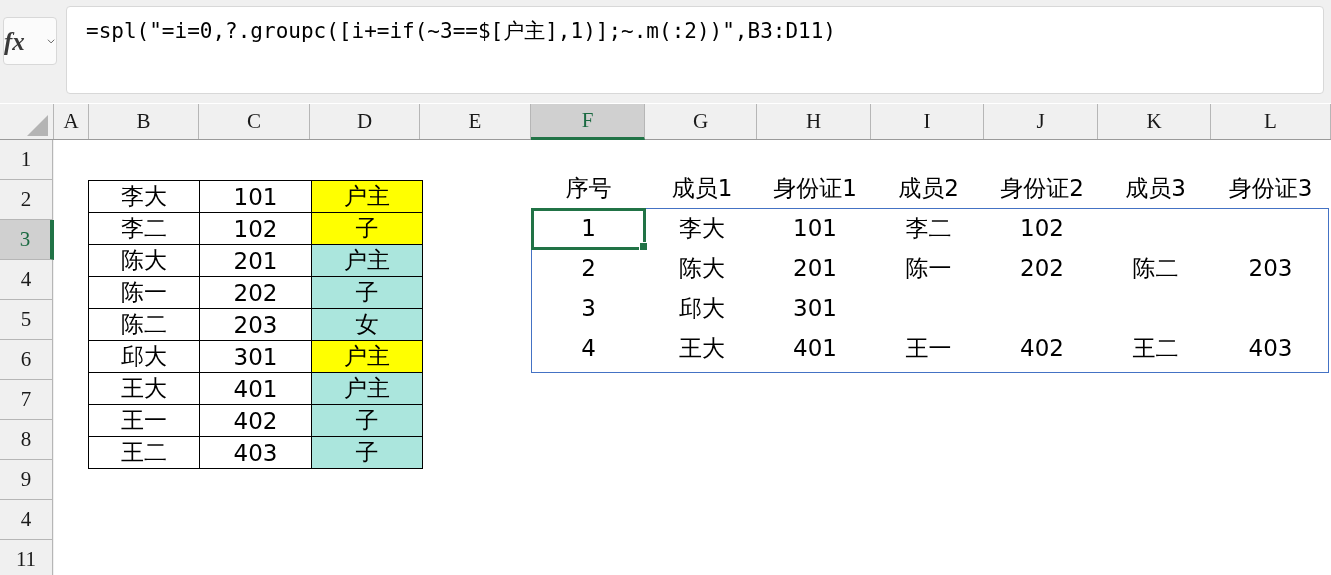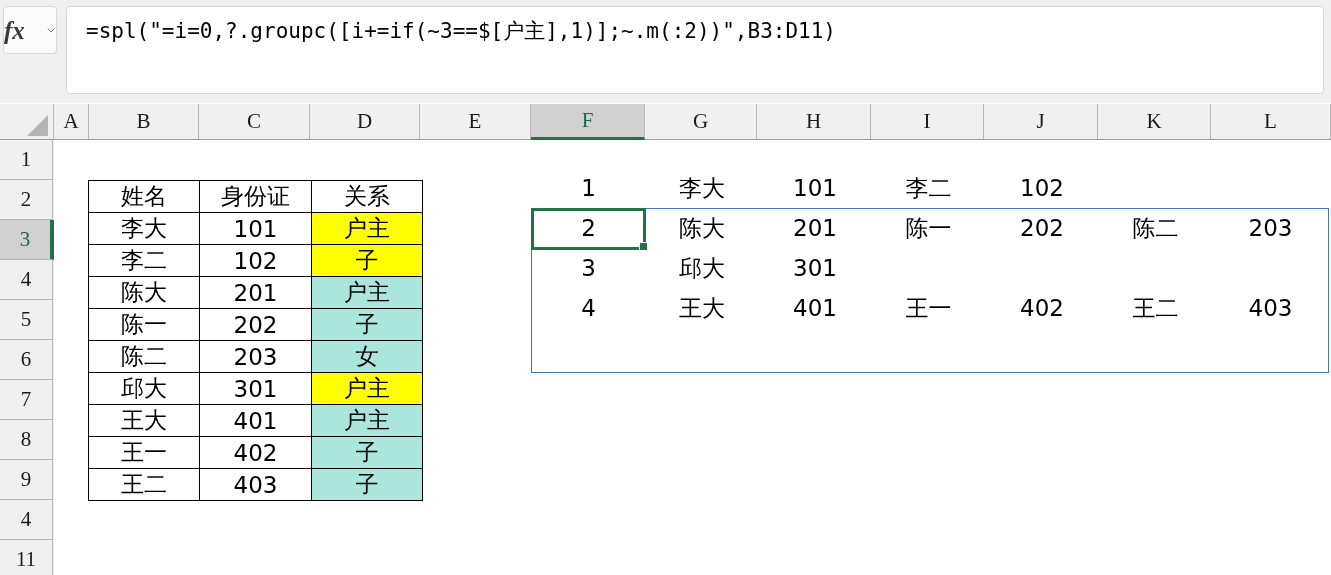--- a/index.html
+++ b/index.html
@@ -18,21 +18,21 @@
   
   #formula-bar {
     position: absolute;
     left: 0; top: 0;
     width: 1331px; height: 103px;
     background: #f0f0f0;
     box-sizing: border-box;
   }
   #fx-box {
     position: absolute;
-    left: 3px; top: 6px;
+    left: 3px; top: 17px;
     width: 52px; height: 46px;
     background: #fbfbfb;
     border: 1px solid #d8d8d8;
     border-radius: 4px;
     display: flex;
     align-items: center;
     justify-content: center;
     gap: 21px;
   }
   #fx-glyph {
@@ -263,25 +263,20 @@
   <div class="row-cell" style="top:280px; height:40px;">8</div>
   <div class="row-cell" style="top:320px; height:40px;">9</div>
   <div class="row-cell" style="top:360px; height:40px;">4</div>
   <div class="row-cell" style="top:400px; height:40px;">11</div>
 </div>
 
 <div id="grid">
 
   <table id="src-table" style="left:34px; top:40px;">
     <tbody>
-        <tr>
-      <td class="c-name">姓名</td>
-      <td class="c-id">身份证</td>
-      <td class="c-rel">关系</td>
-    </tr>
     <tr>
       <td class="c-name">李大</td>
       <td class="c-id">101</td>
       <td class="c-rel fill-yellow">户主</td>
     </tr>
     <tr>
       <td class="c-name">李二</td>
       <td class="c-id">102</td>
       <td class="c-rel fill-yellow">子</td>
     </tr>
@@ -320,20 +315,29 @@
       <td class="c-id">403</td>
       <td class="c-rel fill-cyan">子</td>
     </tr>
   </tbody>
     </table>
 
   <div id="res-wrap"></div>
 
   <table id="res-table">
     <tbody>
+        <tr>
+      <td class="hdr r-seq">序号</td>
+      <td class="hdr r-m">成员1</td>
+      <td class="hdr r-id">身份证1</td>
+      <td class="hdr r-m2">成员2</td>
+      <td class="hdr r-id2">身份证2</td>
+      <td class="hdr r-m3">成员3</td>
+      <td class="hdr r-id3">身份证3</td>
+    </tr>
     <tr>
       <td class="r-seq">1</td>
       <td class="r-m">李大</td>
       <td class="r-id">101</td>
       <td class="r-m2">李二</td>
       <td class="r-id2">102</td>
       <td class="r-m3"></td>
       <td class="r-id3"></td>
     </tr>
     <tr>

